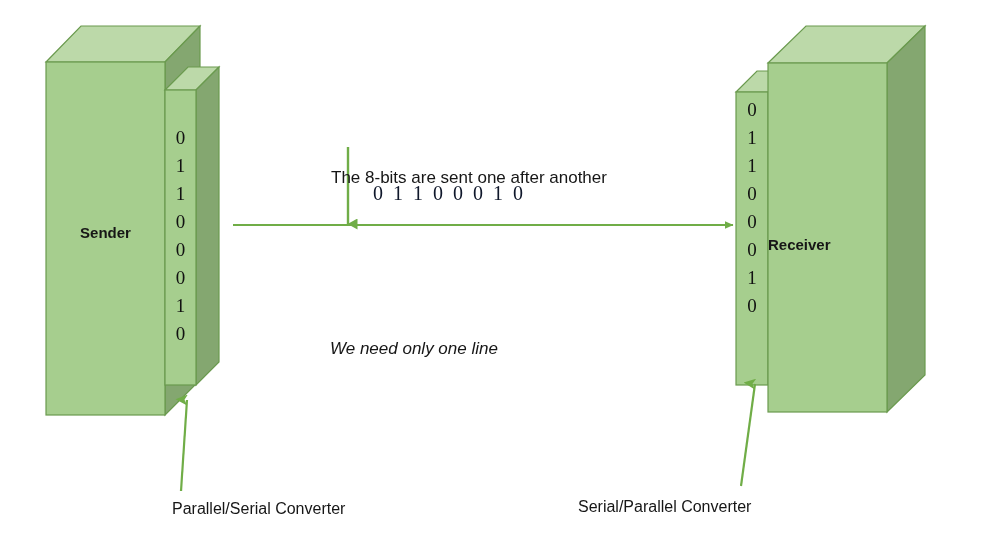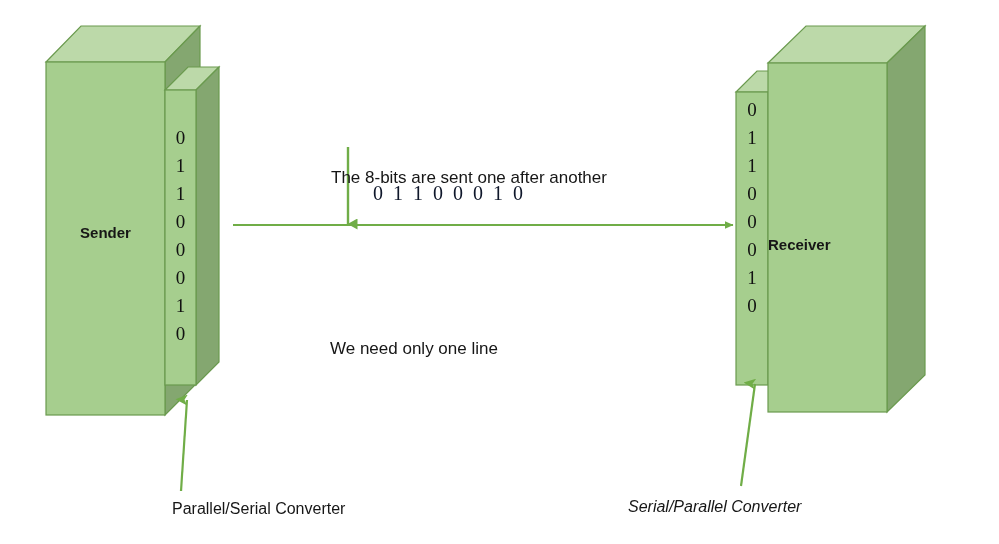--- a/index.html
+++ b/index.html
@@ -147,17 +147,17 @@
   <div class="bit">0</div>
   <div class="bit">0</div>
   <div class="bit">1</div>
   <div class="bit">0</div>
 </div>
 
 <div class="note" style="left:331px; top:128px;">The 8-bits are sent one after another</div>
 
 <div class="serial-bits" style="left:373px; top:182px;">0  1  1  0  0  0  1  0</div>
 
-<div class="note" style="left:330px; top:299px;">We need only one line</div>
+<div class="note" style="left:330px; top:299px;font-style:italic;">We need only one line</div>
 
 <div class="conv-label" style="left:172px; top:500px;">Parallel/Serial Converter</div>
 
-<div class="conv-label" style="left:628px; top:498px;font-style:italic;">Serial/Parallel Converter</div>
+<div class="conv-label" style="left:578px; top:498px;">Serial/Parallel Converter</div>
 
 </body></html>

